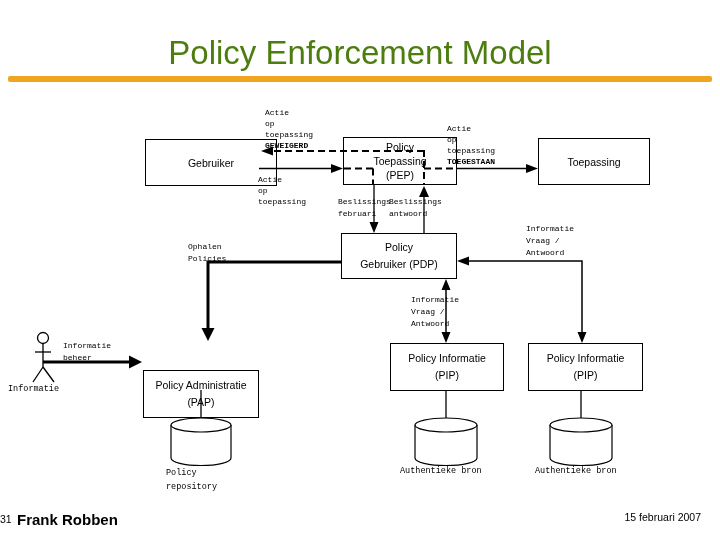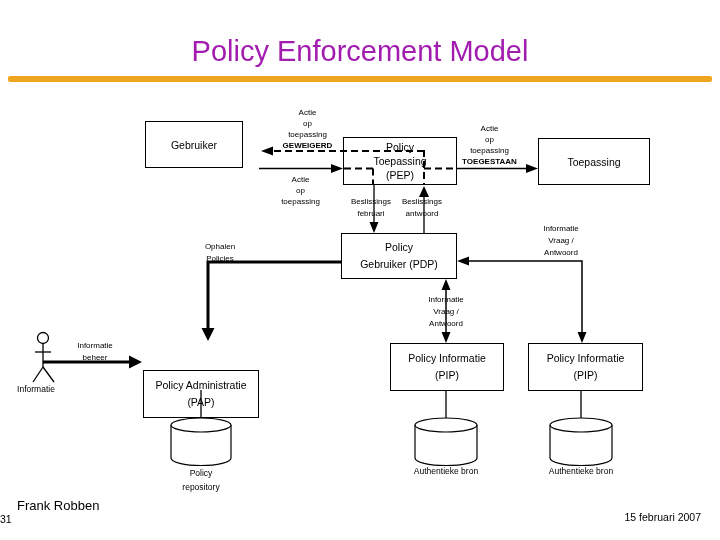--- a/index.html
+++ b/index.html
@@ -1,41 +1,41 @@
 <!DOCTYPE html>
 <html><head>
 <meta charset="utf-8">
 <style>
   * { margin:0; padding:0; box-sizing:border-box; }
   html,body { width:720px; height:540px; }
   body { font-family:"Liberation Sans", sans-serif; background:#ffffff; }
   .slide { position:relative; width:720px; height:540px; background:#ffffff; overflow:hidden; }
 
   .title { position:absolute; top:36px; left:0; width:720px; text-align:center;
-           font-size:29px; line-height:1.05; color:#a21caf; font-weight:400; }
+           font-size:33px; line-height:1.05; color:#4d7c0f; font-weight:400; }
   .accent-bar { position:absolute; left:8px; top:76px; width:704px; height:6px;
                 background:#EFA520; border-radius:2px; }
 
   svg.layer { position:absolute; left:0; top:0; width:720px; height:540px; z-index:1; }
 
   .node { position:absolute; border:1.3px solid #000; background:transparent;
           display:flex; flex-direction:column; align-items:center; justify-content:center;
           text-align:center; font-size:10.5px; color:#000; z-index:2; }
   .node span { display:block; line-height:14px; }
   .node.two span { line-height:17px; }
 
   .lbl { position:absolute; font-size:8px; line-height:11px; color:#000;
-         text-align:center; z-index:2; }
+         z-index:2;font-family:Liberation Mono, monospace; }
   .lbl span { display:block; }
   .lbl.lh12 span { line-height:12px; }
   .lbl.lh14 span { line-height:14px; }
   .lbl.big { font-size:8.5px; }
   .bold { font-weight:bold; }
 
-  .footer-author { position:absolute; left:17px; top:498px; font-size:13px; color:#000; z-index:2; }
+  .footer-author { position:absolute; left:17px; top:511px; font-size:15px; color:#000; z-index:2;font-weight:bold; }
   .footer-page   { position:absolute; left:0; top:513px; width:720px; 
                    font-size:10.5px; color:#000; z-index:2; }
   .footer-date   { position:absolute; right:19px; top:511px; font-size:10.5px; color:#000; z-index:2; }
 </style>
 </head>
 <body>
 
 <div class="slide">
 
   <div class="title">Policy Enforcement Model</div>
@@ -116,21 +116,21 @@
     <g stroke="#000" stroke-width="1.2">
       <path d="M415 425 V458 A31 7.5 0 0 0 477 458 V425" fill="#fff"></path>
       <ellipse cx="446" cy="425" rx="31" ry="7" fill="#fff"></ellipse>
     </g>
     <g stroke="#000" stroke-width="1.2">
       <path d="M550 425 V458 A31 7.5 0 0 0 612 458 V425" fill="#fff"></path>
       <ellipse cx="581" cy="425" rx="31" ry="7" fill="#fff"></ellipse>
     </g>
   </svg>
 
-  <div class="node" style="left:145px;top:121px;width:98px;height:47px;">
+  <div class="node" style="left:145px;top:139px;width:132px;height:47px;">
     <span>Gebruiker</span>
   </div>
 
   <div class="node" style="left:343px;top:137px;width:114px;height:48px;">
     <span>Policy</span>
     <span>Toepassing</span>
     <span>(PEP)</span>
   </div>
 
   <div class="node" style="left:538px;top:138px;width:112px;height:47px;">

